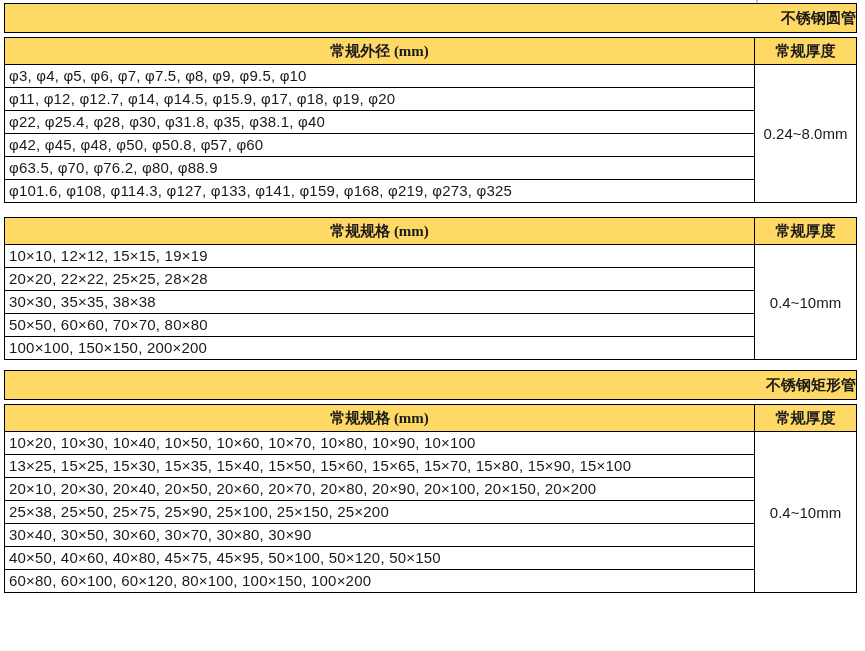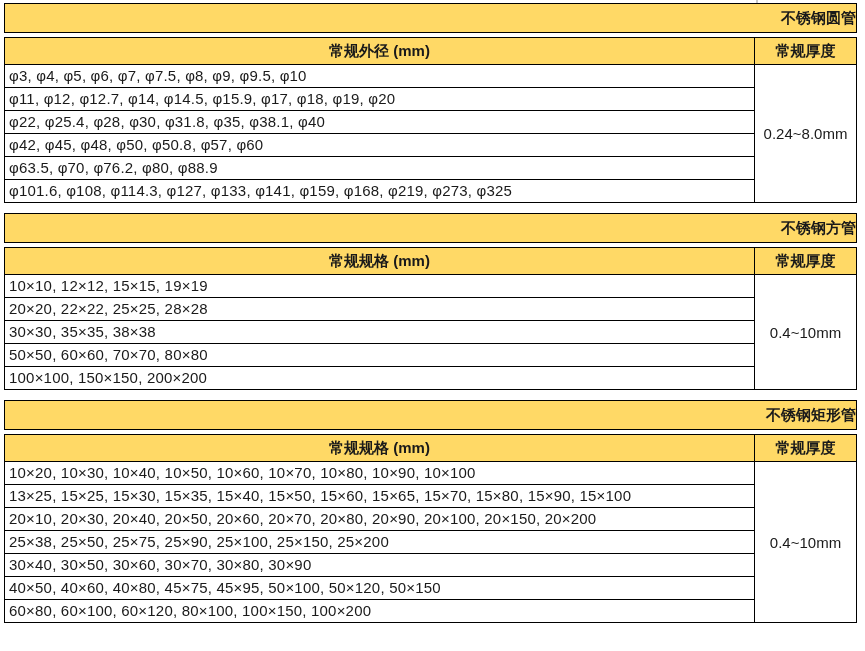--- a/index.html
+++ b/index.html
@@ -42,20 +42,21 @@
   }
   .title-gap { height: 4px; }
   .header-row {
     display: flex;
     border: 1px solid #000;
     background: #FFD966;
     height: 26px;
     line-height: 26px;
     font-weight: bold;
     font-size: 15px;
+    font-family: Liberation Serif, serif;
   }
   .header-spec {
     width: 749px;
     border-right: 1px solid #000;
     text-align: center;
   }
   .header-thick {
     flex: 1;
     text-align: center;
   }
@@ -108,21 +109,20 @@
         <div class="spec-row">φ22, φ25.4, φ28, φ30, φ31.8, φ35, φ38.1, φ40</div>
         <div class="spec-row">φ42, φ45, φ48, φ50, φ50.8, φ57, φ60</div>
         <div class="spec-row">φ63.5, φ70, φ76.2, φ80, φ88.9</div>
         <div class="spec-row">φ101.6, φ108, φ114.3, φ127, φ133, φ141, φ159, φ168, φ219, φ273, φ325</div>
       </div>
       <div class="thick-col">0.24~8.0mm</div>
     </div>
   </div>
 
   <div class="spec-table">
-    <div class="title-row">不锈钢方管</div>
     <div class="title-gap"></div>
     <div class="header-row">
       <div class="header-spec">常规规格 (mm)</div>
       <div class="header-thick">常规厚度</div>
     </div>
     <div class="body-grid">
       <div class="spec-col">
         <div class="spec-row">10×10, 12×12, 15×15, 19×19</div>
         <div class="spec-row">20×20, 22×22, 25×25, 28×28</div>
         <div class="spec-row">30×30, 35×35, 38×38</div>

